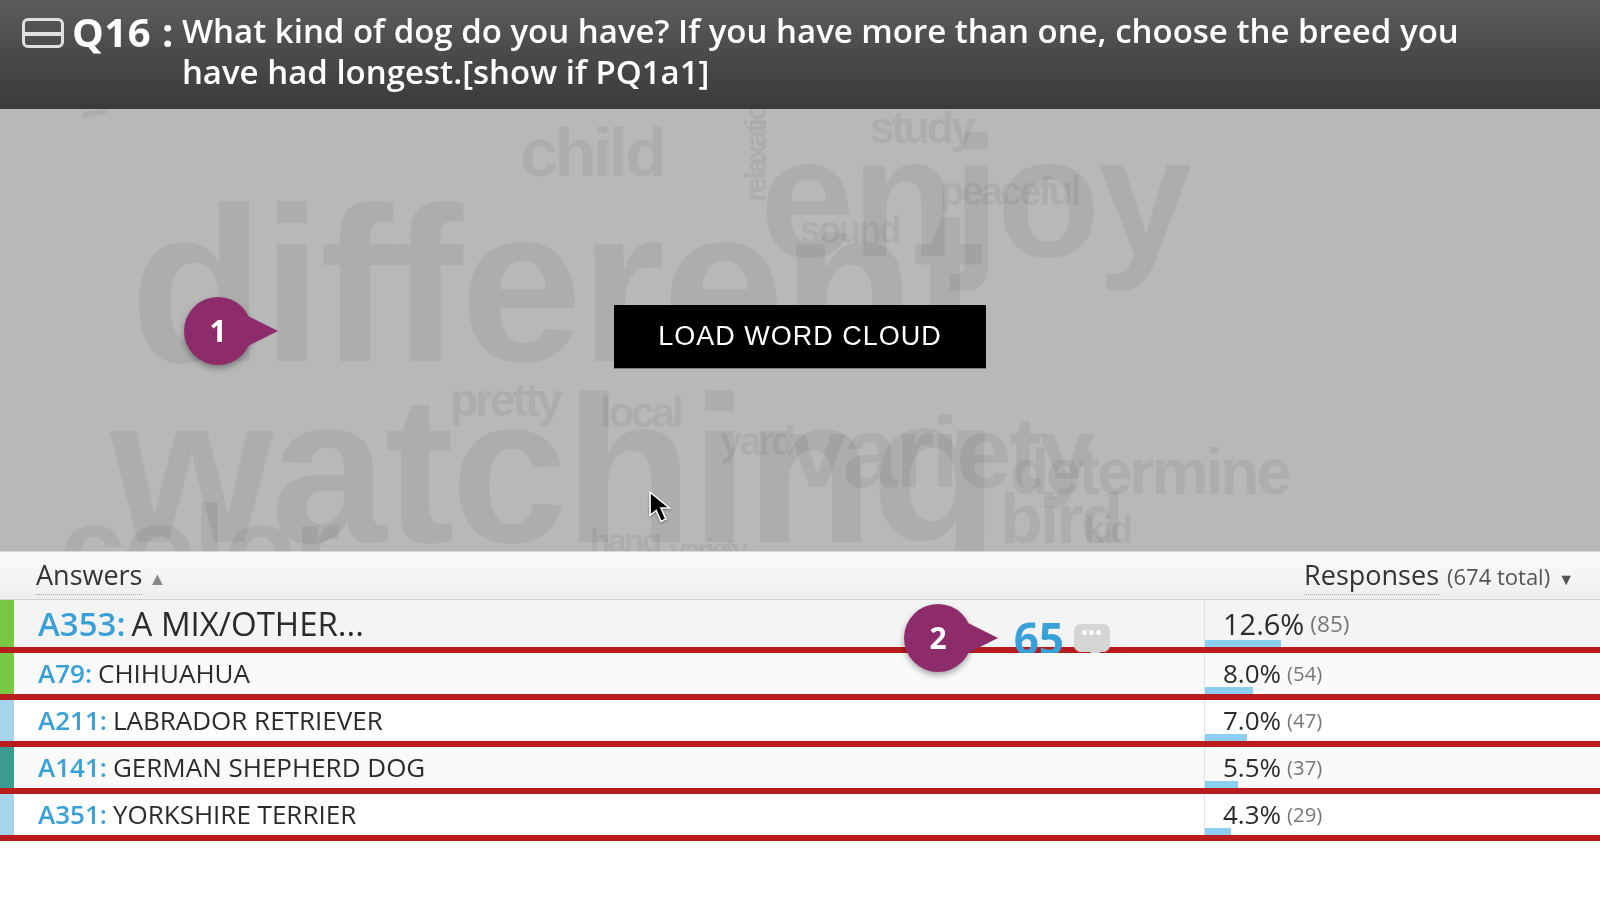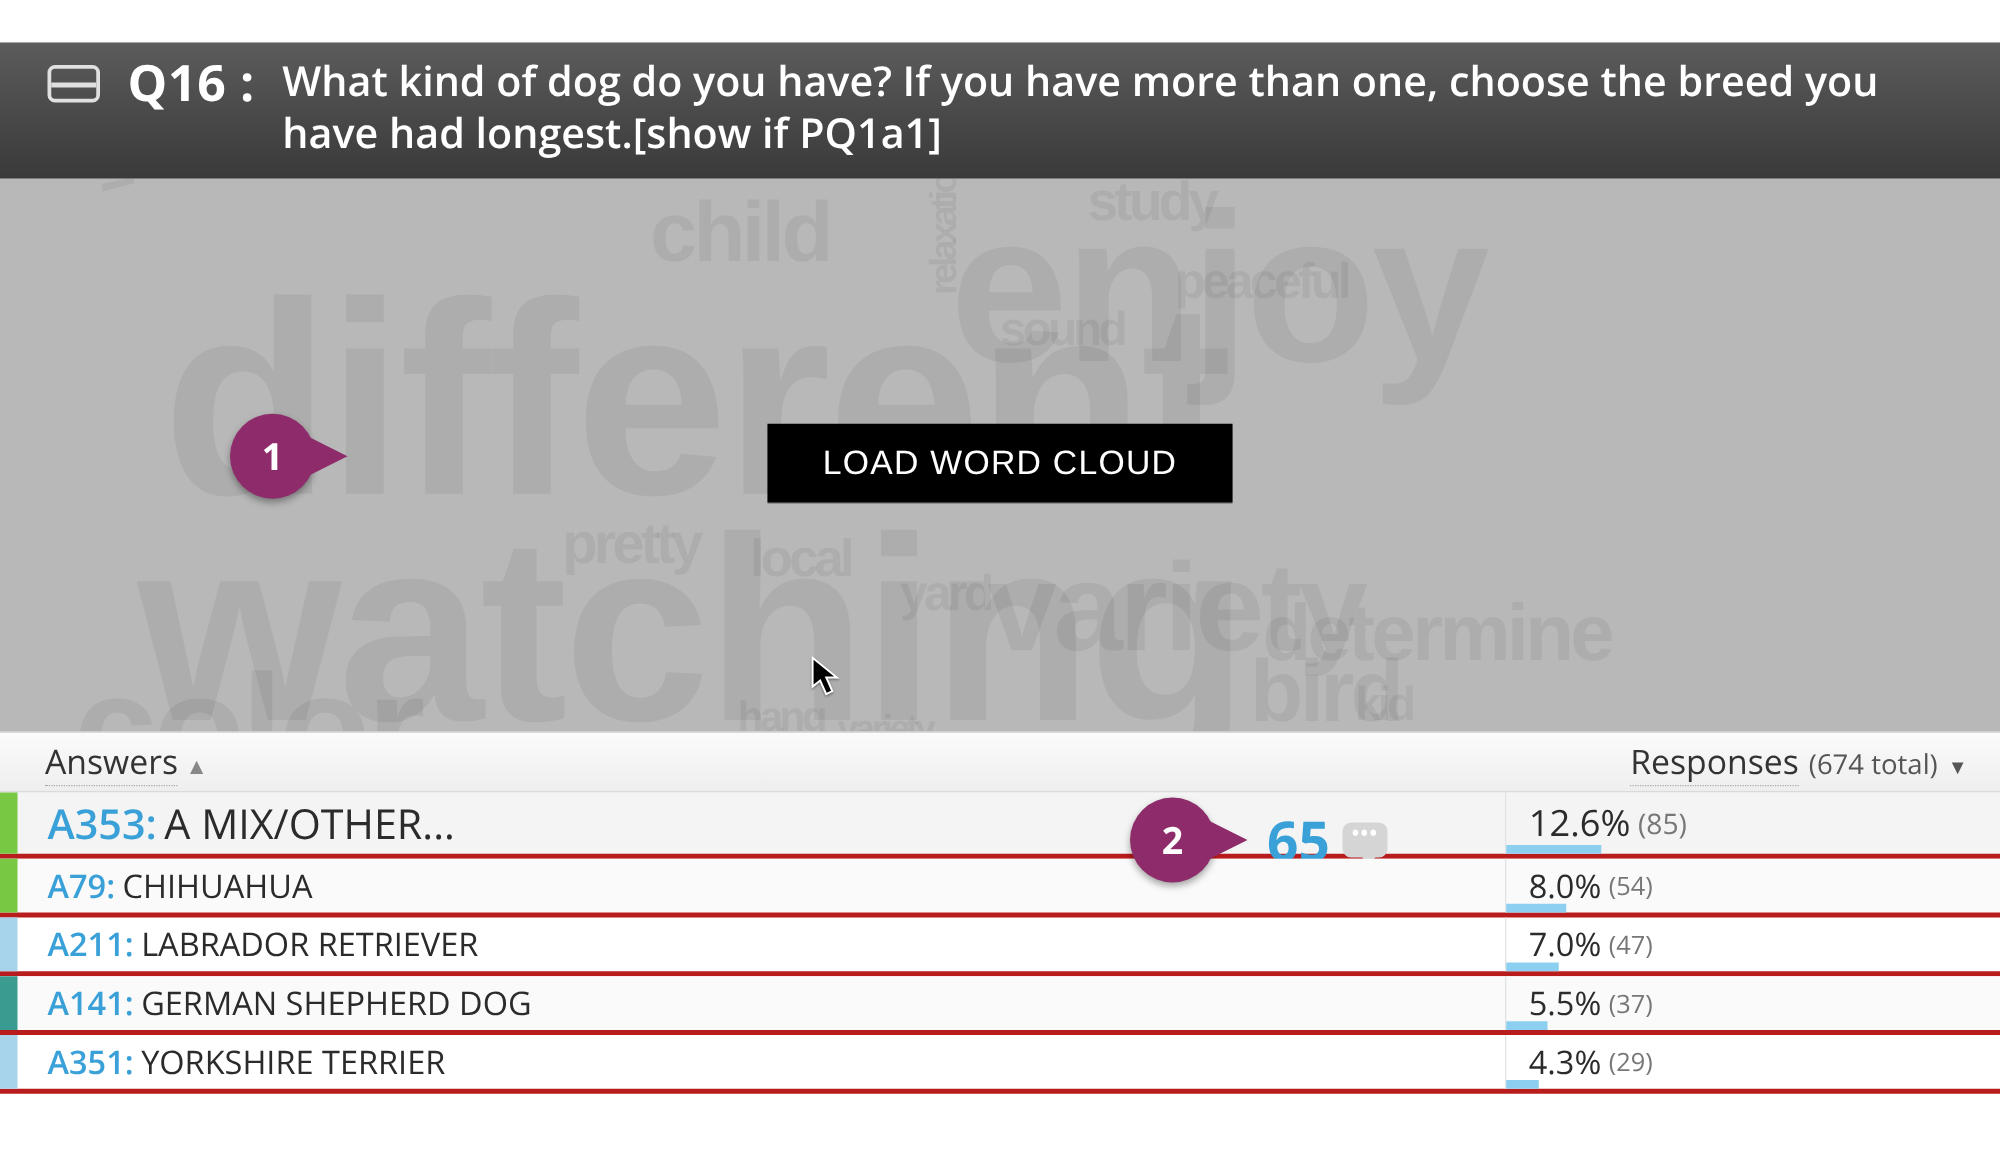--- a/index.html
+++ b/index.html
@@ -2,26 +2,25 @@
 <html><head>
 <meta charset="utf-8">
 <style>
   * { box-sizing: border-box; margin: 0; padding: 0; }
   html, body { width: 1600px; height: 922px; overflow: hidden; font-family: "Segoe UI", "Open Sans", Arial, sans-serif; background: #fff; }
 
   
   .header {
     display: flex;
     align-items: flex-start;
-    gap: 22px;
-    padding: 10px 22px 16px 38px;
+    gap: 8px;
+    padding: 10px 22px 16px 22px;
     background: linear-gradient(to bottom, #5c5c5c 0%, #4a4a4a 50%, #3a3a3a 100%);
     color: #fff;
     box-shadow: 0 2px 4px rgba(0,0,0,.35);
-    margin-top: 34px;
   }
   .card-icon {
     width: 42px; height: 30px; margin-top: 8px;
     border: 3px solid #e0e0e0; border-radius: 6px;
     position: relative; flex: 0 0 auto;
   }
   .card-icon::after {
     content: ""; position: absolute; left: 0; right: 0; top: 11px; height: 4px; background: #e0e0e0;
   }
   .q-title {
@@ -99,21 +98,21 @@
   .th-responses { display:flex; align-items:baseline; gap:8px;}
   .th-responses .sub { font-size:22px; color:#555; font-weight:400;}
   .th-responses .sort-arrow { font-size:16px; color:#555; }
   .dotted-und { border-bottom: 1px dotted #aaa; padding-bottom:1px; }
 
   
   .rows { position: relative; }
   .row {
     display:flex; align-items:center;
     height: 47px;
-    border-bottom: 4px solid #b91c1c;
+    border-bottom: 6px solid #b91c1c;
     position: relative;
   }
   .row:nth-child(even){ background:#fafafa; }
   .row-highlight { height: 53px; background:#f4f4f4 !important; }
   .stripe { width: 14px; height:100%; }
   .answer-cell {
     flex:1 1 auto; display:flex; align-items:baseline;
     padding-left: 24px; font-size: 30px; color:#2b2b2b; font-weight:400;
     white-space: nowrap; overflow:hidden;
   }

